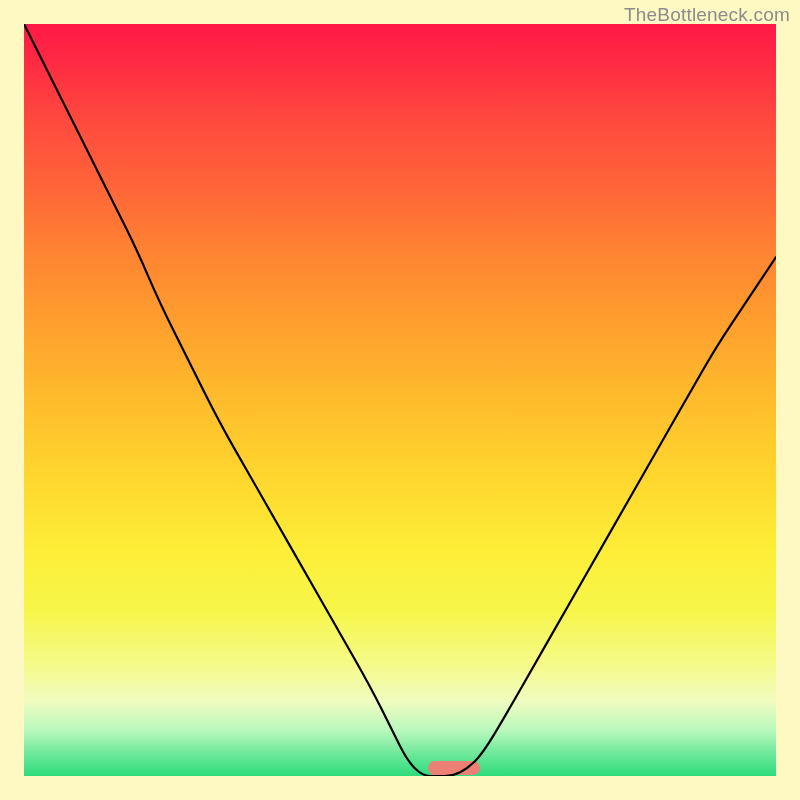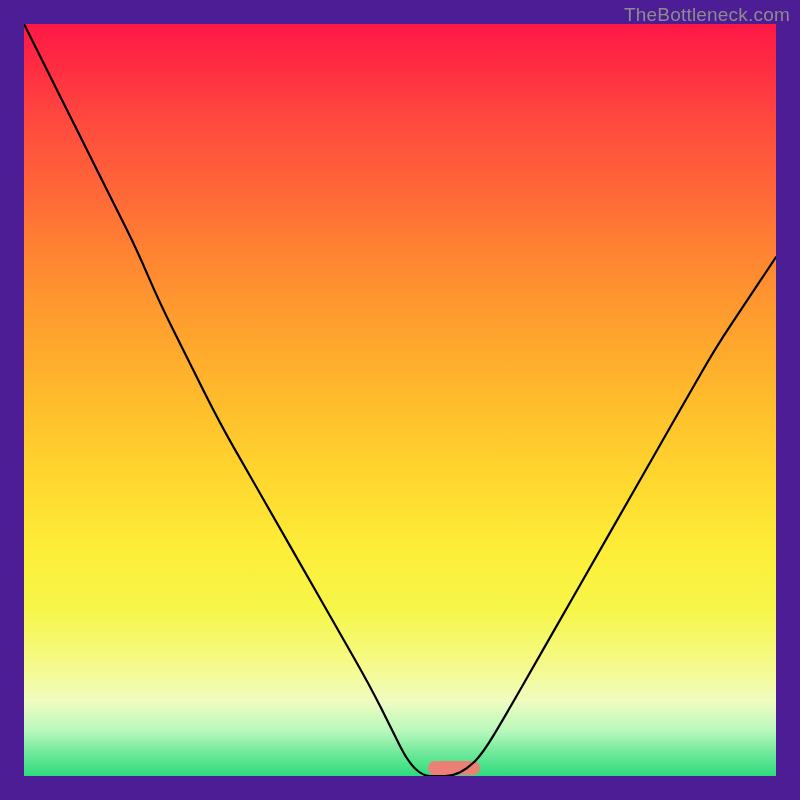--- a/index.html
+++ b/index.html
@@ -8,21 +8,21 @@
     width: 800px;
     height: 800px;
     background: #000;
     overflow: hidden;
     font-family: Arial, Helvetica, sans-serif;
   }
   .frame {
     position: relative;
     width: 800px;
     height: 800px;
-    background: #4c1d95;
+    background: #fef9c3;
   }
   .plot-area {
     position: absolute;
     left: 24px;
     top: 24px;
     width: 752px;
     height: 752px;
     background: linear-gradient(to bottom,
       #ff1846 0%,
       #ff2e42 6%,

